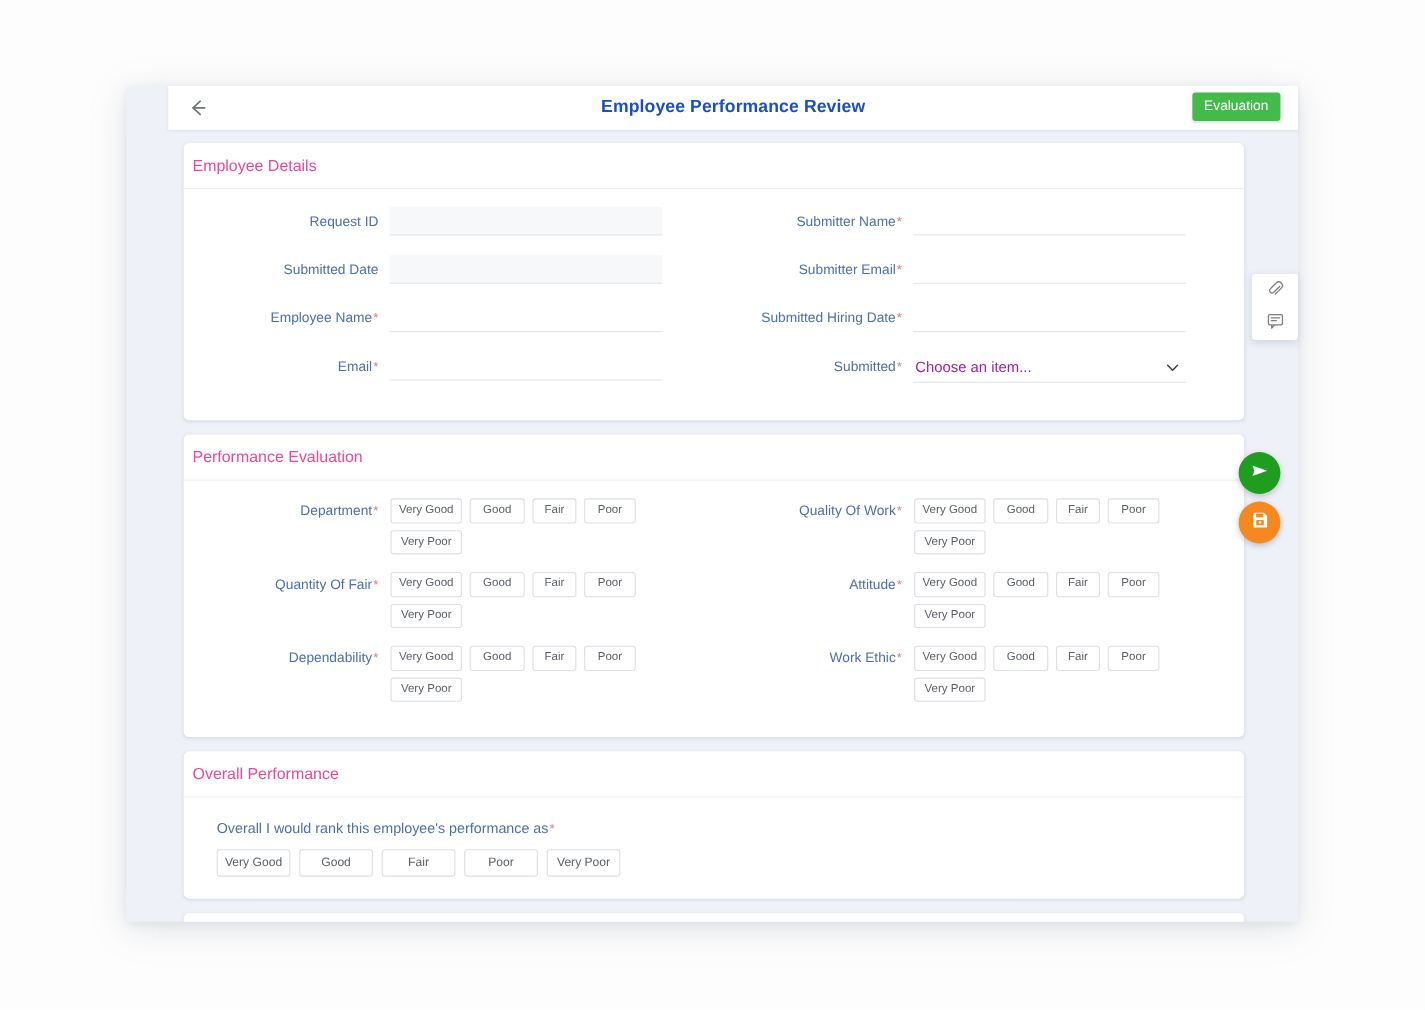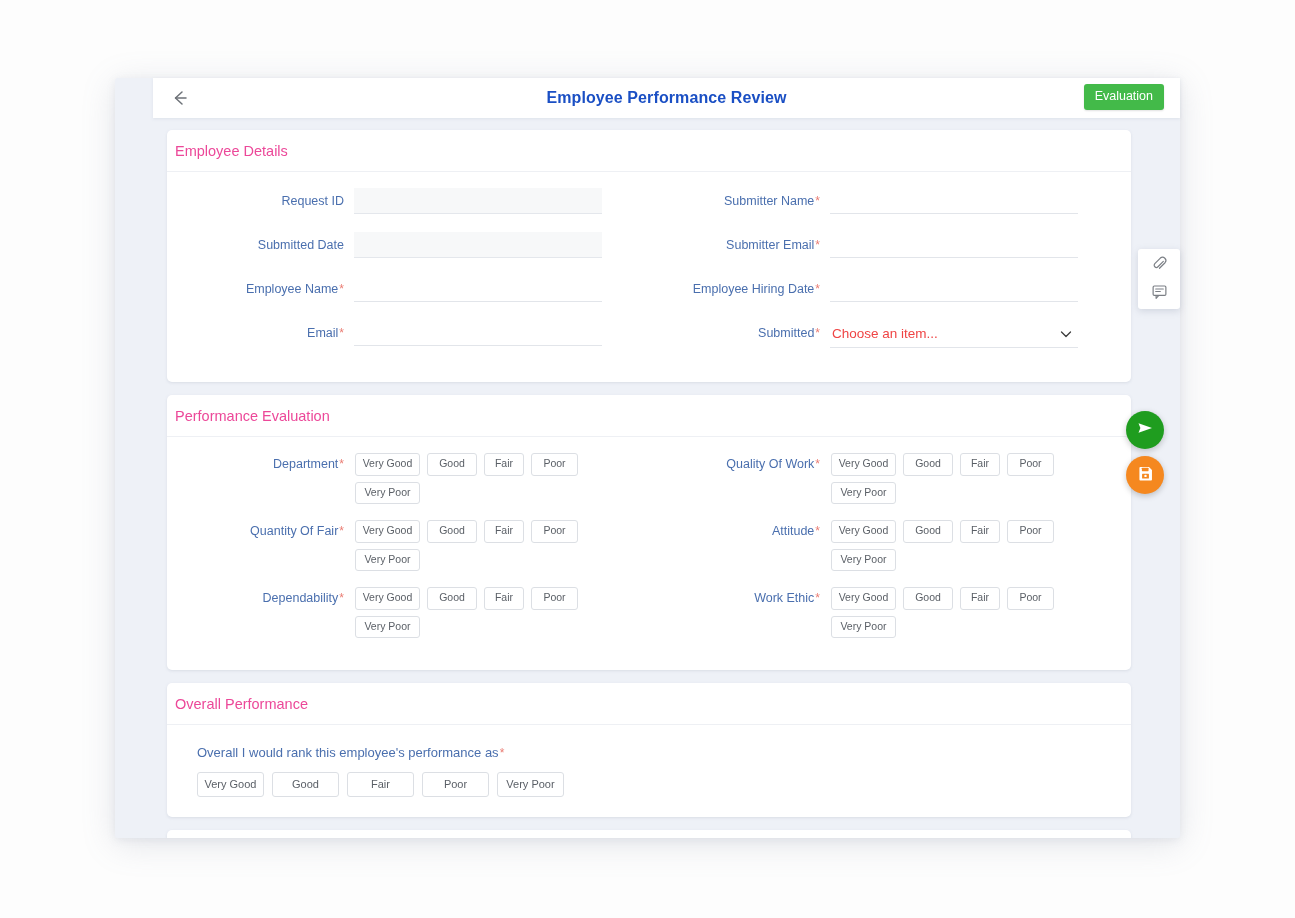--- a/index.html
+++ b/index.html
@@ -138,21 +138,21 @@
     outline: none;
   }
   .select-wrap { position: relative; width: 100%; }
   .select-line {
     width: 100%;
     height: 28px;
     border: none;
     border-bottom: 1px solid #e2e5ea;
     background: transparent;
     font-size: 13.5px;
-    color: #ef4444;
+    color: #a21caf;
     display: flex;
     align-items: center;
     cursor: pointer;
     padding-left: 2px;
   }
   .chev {
     position: absolute;
     right: 4px; top: 6px;
     pointer-events: none;
   }
@@ -316,21 +316,21 @@
               <div class="field-label">
                 <span>Employee Name</span><span class="req">*</span>
               </div>
               <div class="field-ctl">
                 <input class="input-line" type="text" value="" style="">
               </div>
             </div>
 
             <div class="field-row">
               <div class="field-label">
-                <span>Employee Hiring Date</span><span class="req">*</span>
+                <span>Submitted Hiring Date</span><span class="req">*</span>
               </div>
               <div class="field-ctl">
                 <input class="input-line" type="text" value="" style="">
               </div>
             </div>
 
             <div class="field-row">
               <div class="field-label">
                 <span>Email</span><span class="req">*</span>
               </div>

